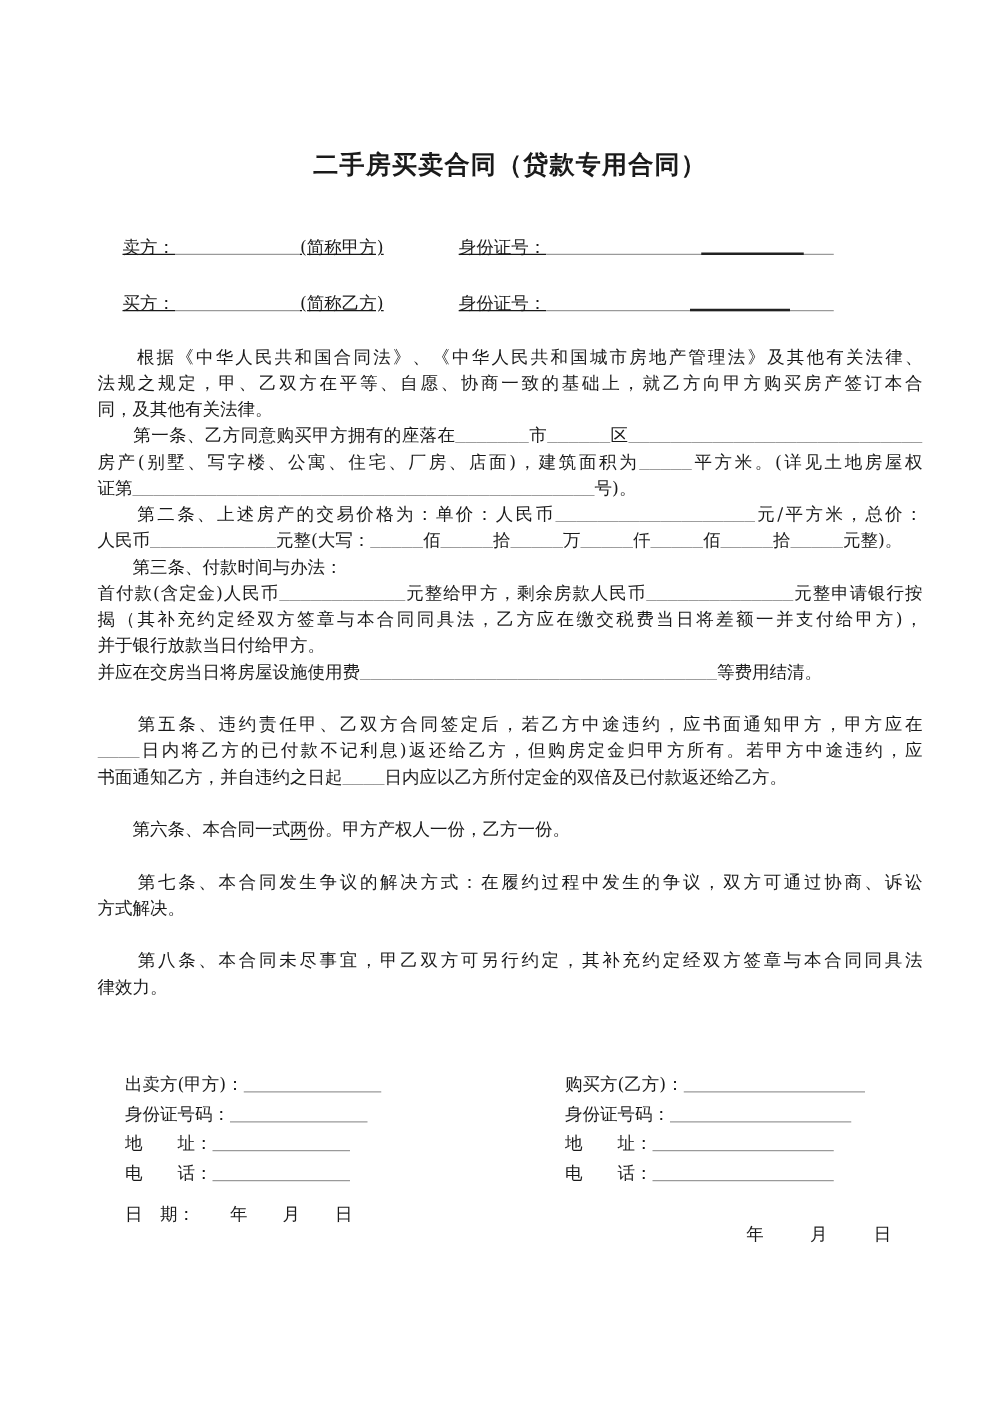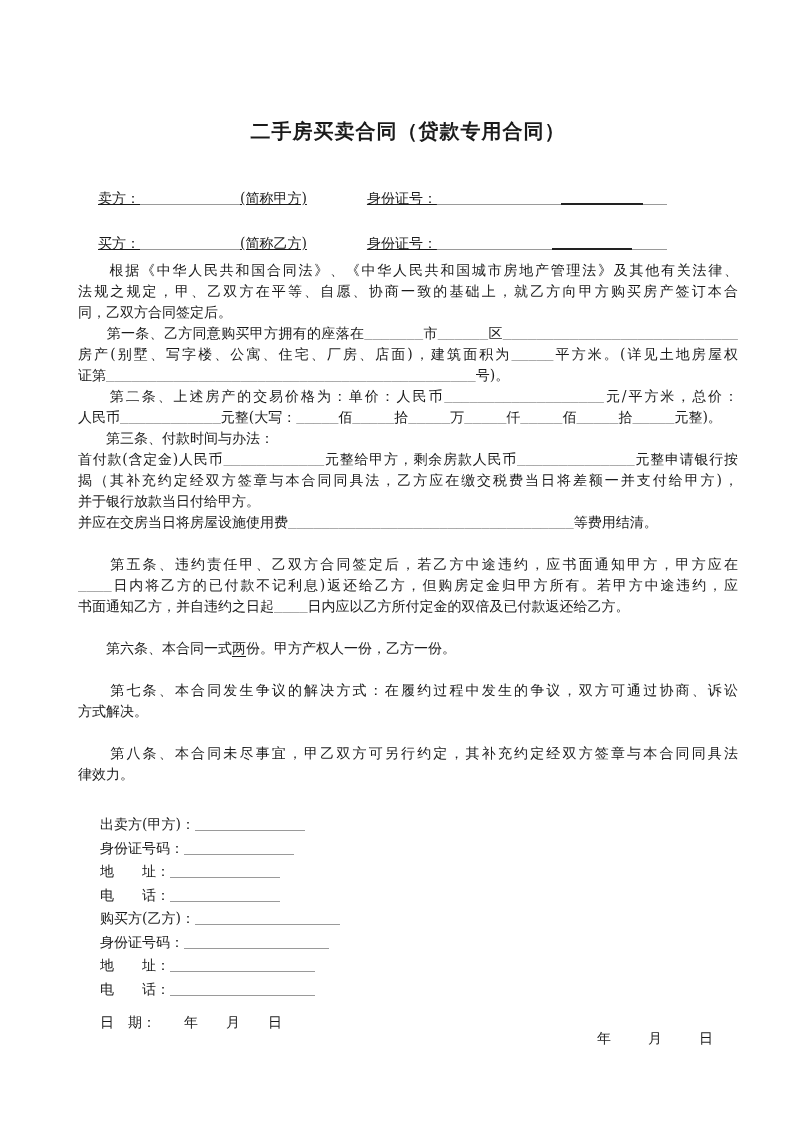--- a/index.html
+++ b/index.html
@@ -5,39 +5,39 @@
   html,body{margin:0;padding:0;}
   body{width:800px;height:1132px;background:#ffffff;overflow:hidden;
        font-family:"DejaVu Serif","Liberation Serif",serif;color:#1a1a1a;}
   .page{width:800px;height:1132px;position:relative;background:#fff;}
   .content{padding:118px 62px 0 78px;width:660px;box-sizing:content-box;}
   .doc-title{font-size:20px;font-weight:bold;text-align:center;line-height:27px;
              margin:0 0 42px 0;letter-spacing:1px;}
   
   .party-row{padding-left:20px;line-height:22px;font-size:14px;white-space:nowrap;text-decoration:underline;}
   .party-row.first{margin-bottom:23px;}
-  .party-row.second{margin-bottom:6px;}
+  .party-row.second{margin-bottom:22px;}
   .idlabel{margin-left:60px;}
   .blank{display:inline-block;height:14px;border-bottom:1px solid #9a9a9a;
          vertical-align:-2px;}
   .w100{width:100px;}
   .w230{width:230px;position:relative;}
   .darkseg{position:absolute;bottom:-1px;height:0;border-bottom:2px solid #222;}
   .darkseg.seller{left:124px;width:82px;}
   .darkseg.buyer{left:115px;width:80px;}
   
   .doc-line{font-size:14px;line-height:21px;height:21px;width:660px;
             white-space:nowrap;overflow:visible;}
   .jl{text-align:justify;text-align-last:justify;white-space:normal;
       overflow:hidden;}
   .spacer{height:21px;}
   .us{color:#8a8a8a;letter-spacing:0;font-family:Liberation Mono, monospace;}
   .u6{text-decoration:underline;text-underline-offset:3px;}
   
-  .sig-block{display:flex;padding-left:22px;margin-top:28px;font-size:14px;flex-direction:column;}
+  .sig-block{display:flex;padding-left:22px;margin-top:56px;font-size:14px;}
   .sig-col{display:block;}
   .sig-col.left{width:352px;}
   .sig-row{line-height:23.5px;height:23.5px;white-space:nowrap;}
   .sigblank-l{width:110px;}
   .sigblank-r{width:145px;}
   
   .date-row{position:relative;padding-left:22px;margin-top:11px;
             font-size:14px;line-height:21px;height:21px;}
   .date-right{position:absolute;left:519px;top:16px;letter-spacing:3px;}
 </style>
@@ -52,21 +52,21 @@
     <div class="party-row first">
       <span>卖方：</span><span class="blank w100"></span><span>(简称甲方)</span><span class="idlabel">身份证号：</span><span class="blank w230"><span class="darkseg seller"></span></span>
     </div>
 
     <div class="party-row second">
       <span>买方：</span><span class="blank w100"></span><span>(简称乙方)</span><span class="idlabel">身份证号：</span><span class="blank w230"><span class="darkseg buyer"></span></span>
     </div>
 
     <div class="doc-line jl">　　根据《中华人民共和国合同法》、《中华人民共和国城市房地产管理法》及其他有关法律、</div>
     <div class="doc-line jl">法规之规定，甲、乙双方在平等、自愿、协商一致的基础上，就乙方向甲方购买房产签订本合</div>
-    <div class="doc-line">同，乙双方合同签定后。</div>
+    <div class="doc-line">同，及其他有关法律。</div>
     <div class="doc-line jl">　　第一条、乙方同意购买甲方拥有的座落在<span class="us">_______</span>市<span class="us">______</span>区<span class="us">____________________________</span>拥有的</div>
     <div class="doc-line jl">房产(别墅、写字楼、公寓、住宅、厂房、店面)，建筑面积为<span class="us">_____</span>平方米。(详见土地房屋权</div>
     <div class="doc-line">证第<span class="us">____________________________________________</span>号)。</div>
     <div class="doc-line jl">　　第二条、上述房产的交易价格为：单价：人民币<span class="us">___________________</span>元/平方米，总价：</div>
     <div class="doc-line">人民币<span class="us">____________</span>元整(大写：<span class="us">_____</span>佰<span class="us">_____</span>拾<span class="us">_____</span>万<span class="us">_____</span>仟<span class="us">_____</span>佰<span class="us">_____</span>拾<span class="us">_____</span>元整)。</div>
     <div class="doc-line">　　第三条、付款时间与办法：</div>
     <div class="doc-line jl">首付款(含定金)人民币<span class="us">____________</span>元整给甲方，剩余房款人民币<span class="us">______________</span>元整申请银行按</div>
     <div class="doc-line jl">揭（其补充约定经双方签章与本合同同具法，乙方应在缴交税费当日将差额一并支付给甲方)，</div>
     <div class="doc-line">并于银行放款当日付给甲方。</div>
     <div class="doc-line">并应在交房当日将房屋设施使用费<span class="us">__________________________________</span>等费用结清。</div>

